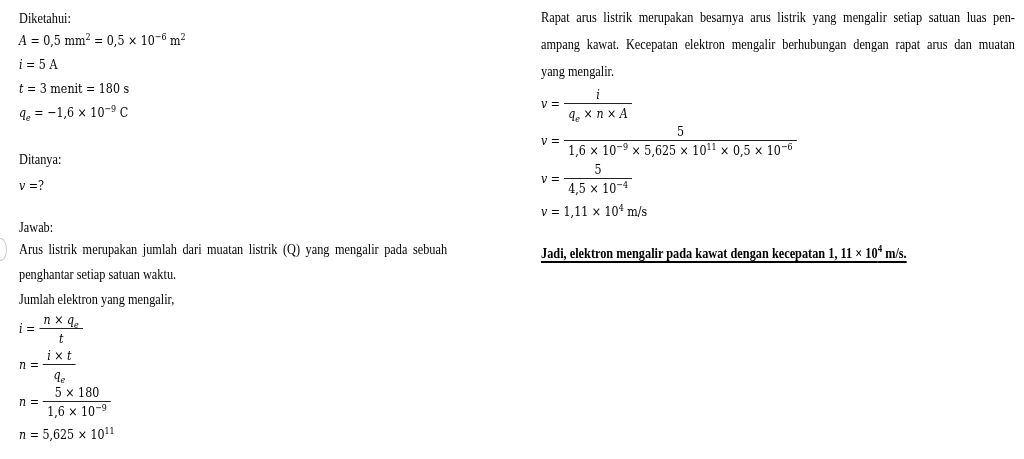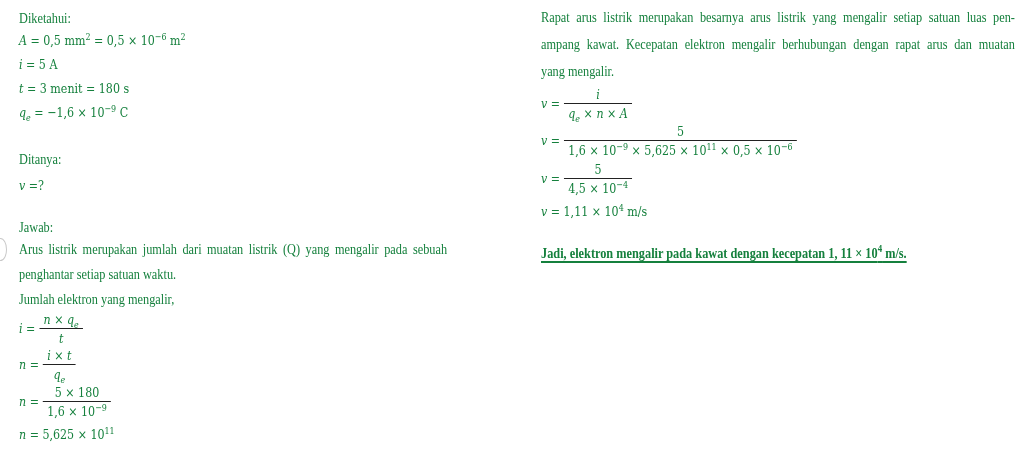--- a/index.html
+++ b/index.html
@@ -1,20 +1,20 @@
 <!DOCTYPE html>
 <html><head>
 <meta charset="utf-8">
 <style>
   html,body{margin:0;padding:0;background:#ffffff;}
   .page{
     position:relative;
     width:1024px;height:459px;
     background:#ffffff;
-    color:#15803d;
+    color:#000000;
     font-family:"Liberation Serif", serif;
     overflow:hidden;
   }
   .col{position:absolute;top:0;}
   .col-left{left:19px;width:435px;}
   .col-right{left:541px;width:478px;}
   .col-inner{transform:scaleX(0.82);transform-origin:0 0;}
   .col-left .col-inner{width:522px;}
   .col-right .col-inner{width:578px;}
 

